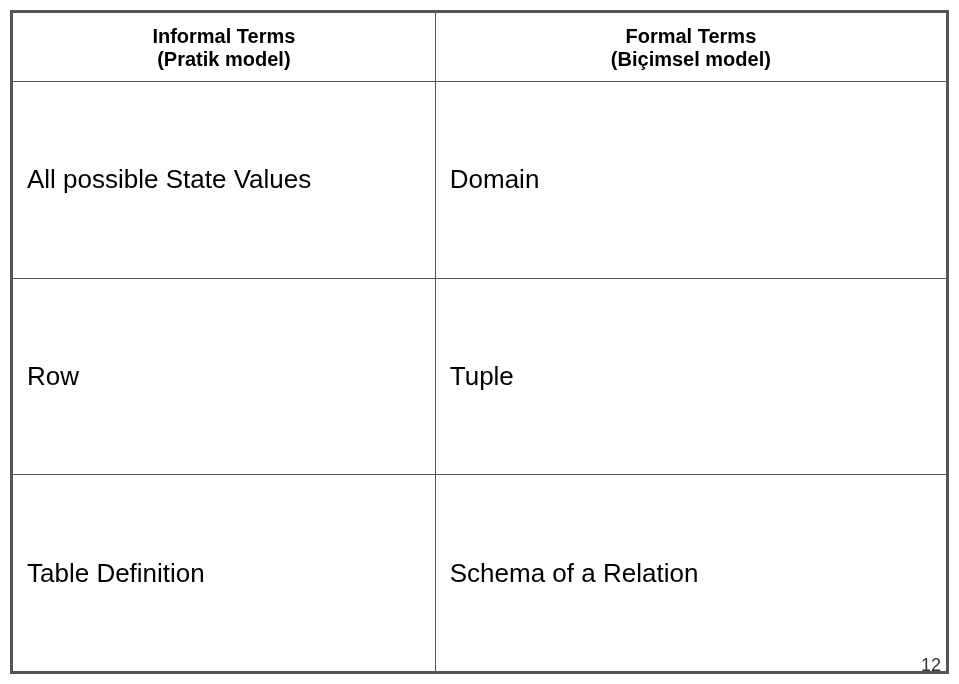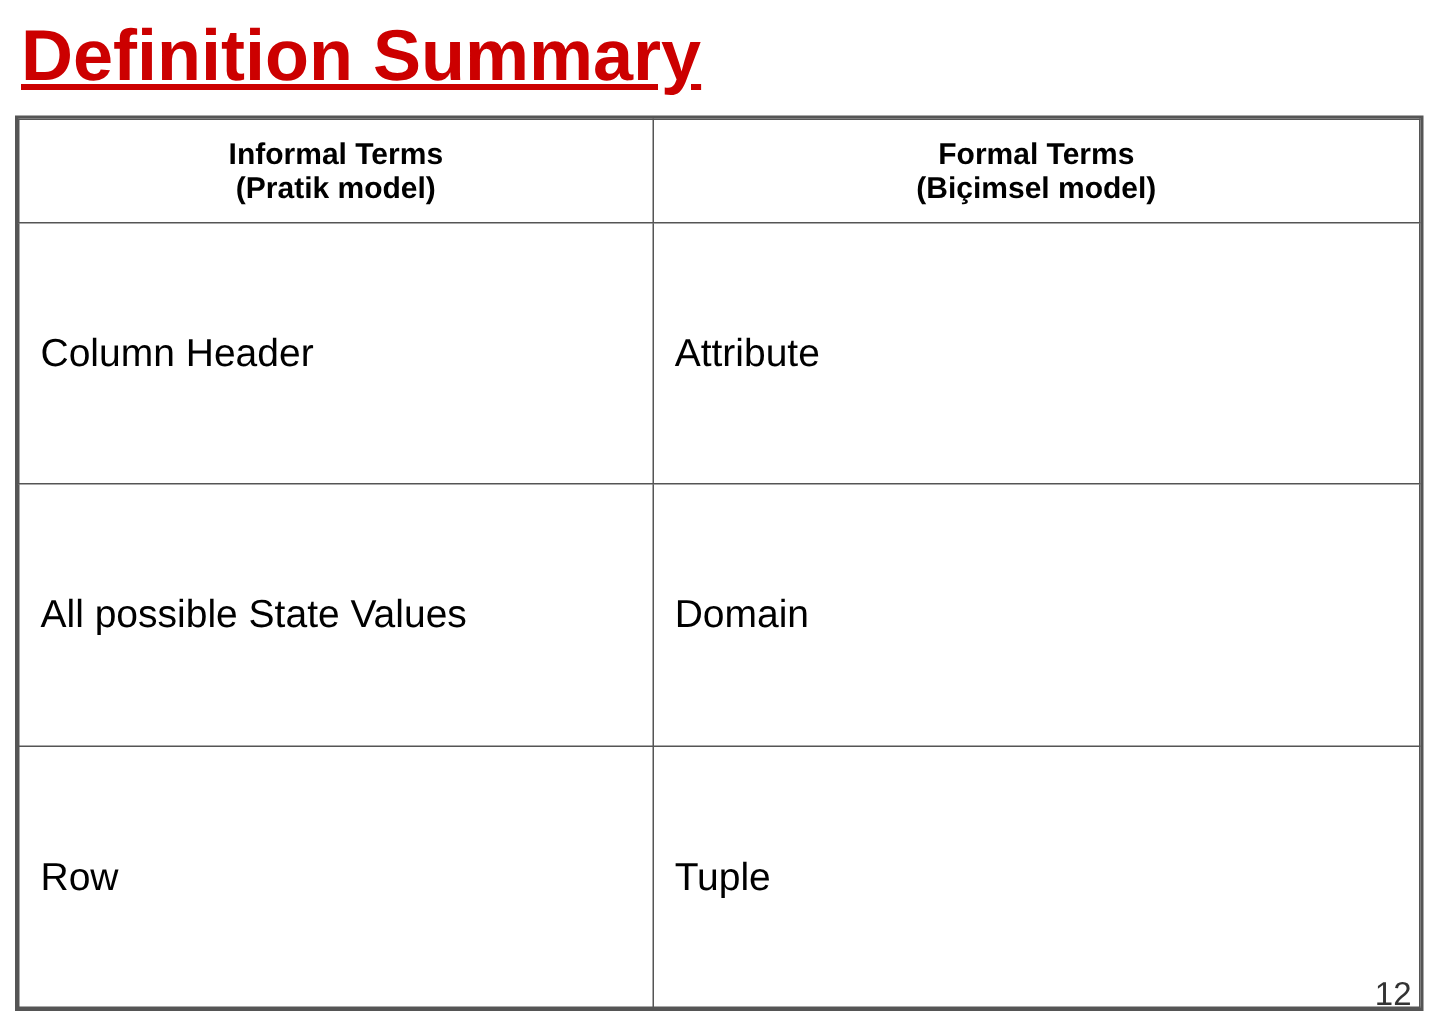--- a/index.html
+++ b/index.html
@@ -71,55 +71,54 @@
     }
 
     .col-formal {
       width: 52%;
     }
 
     .page-number {
       position: absolute;
       bottom: 8px;
       right: 18px;
-      font-size: 22px;
+      font-size: 18px;
       color: #333;
     }
   </style>
 </head>
 <body>
 
 <div class="page-container">
-  <div class="title">Definition Summary</div>
 
   <div class="table-wrapper">
     <table>
       <thead>
         <tr>
           <th class="col-informal">
             <span>Informal Terms</span><br>
             <span>(Pratik model)</span>
           </th>
           <th class="col-formal">
             <span>Formal Terms</span><br>
             <span>(Biçimsel model)</span>
           </th>
         </tr>
       </thead>
       <tbody id="table-body">
           <tr>
-            <td class="col-informal">Column Header</td>
-            <td class="col-formal">Attribute</td>
-          </tr>
-          <tr>
             <td class="col-informal">All possible State Values</td>
             <td class="col-formal">Domain</td>
           </tr>
           <tr>
             <td class="col-informal">Row</td>
             <td class="col-formal">Tuple</td>
+          </tr>
+          <tr>
+            <td class="col-informal">Table Definition</td>
+            <td class="col-formal">Schema of a Relation</td>
           </tr>
         </tbody>
     </table>
   </div>
 </div>
 
 <div class="page-number">12</div>
 
 </body></html>

